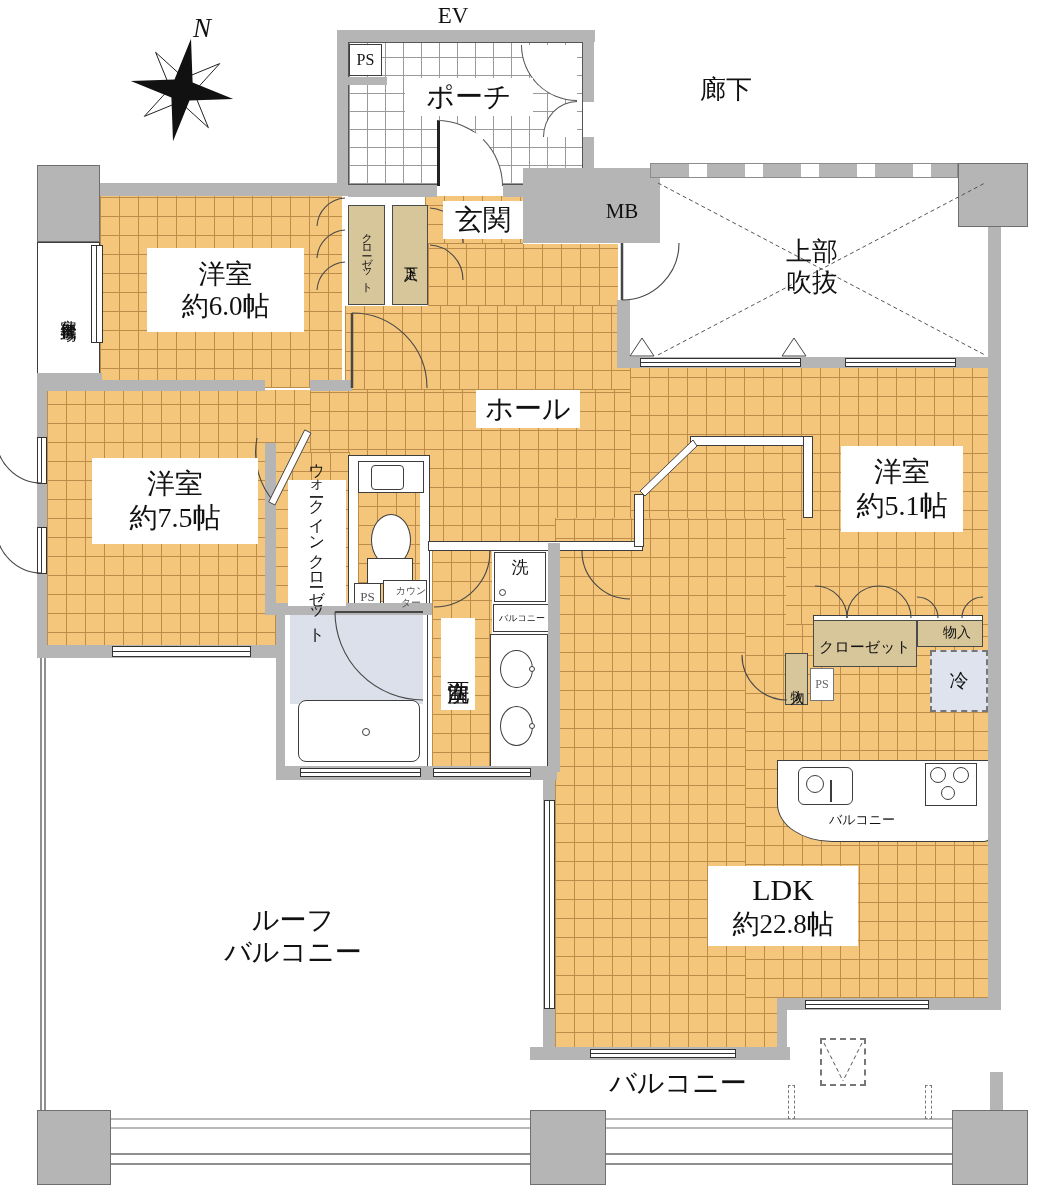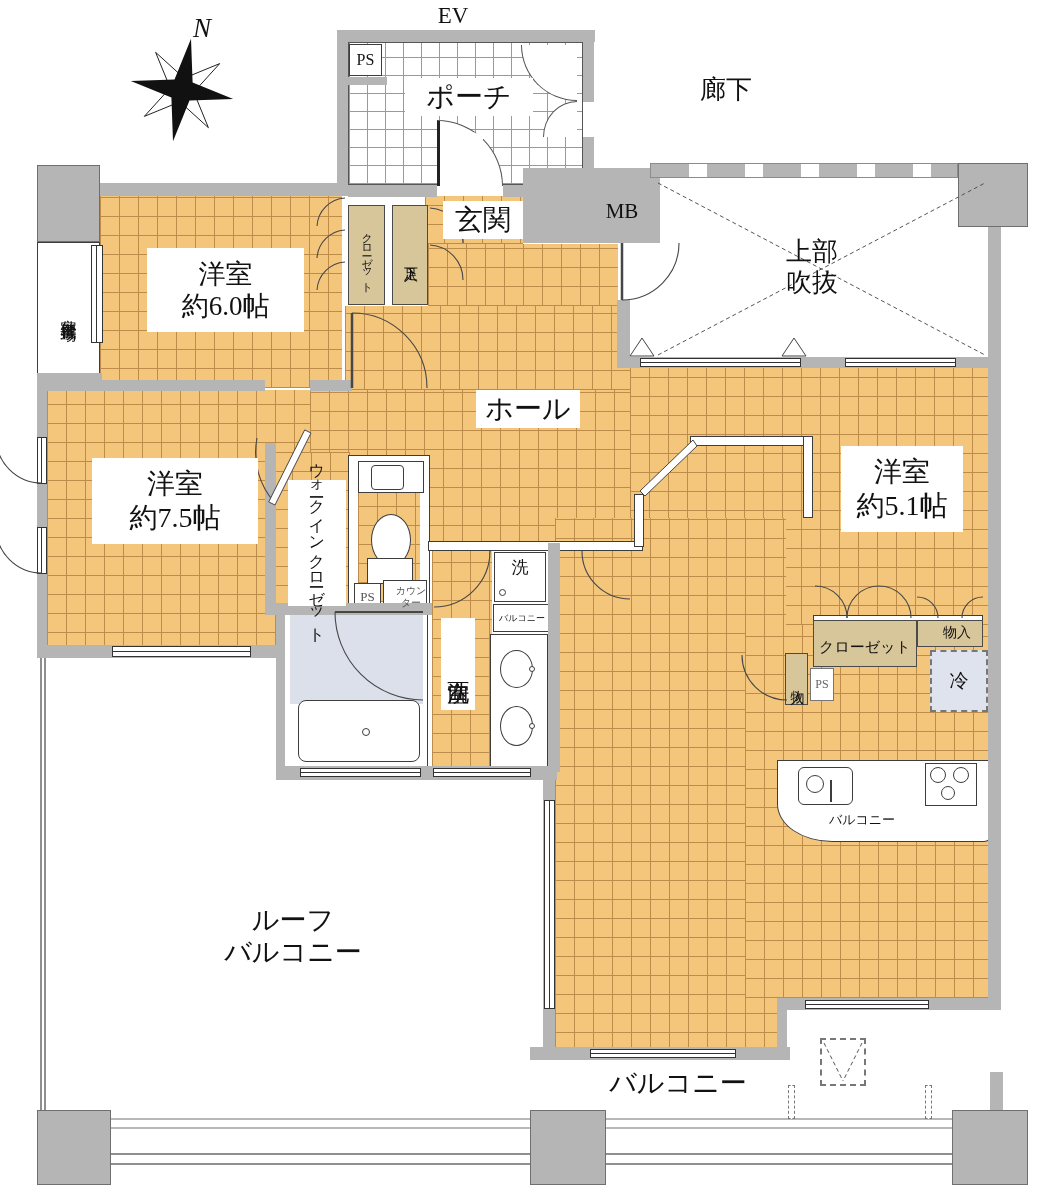--- a/index.html
+++ b/index.html
@@ -240,15 +240,16 @@
   <div class="lbl" style="left:500px;top:556px;width:40px;height:24px;font-size:17px;"><span>洗</span></div>
   <div class="lbl" style="left:493px;top:608px;width:58px;height:20px;font-size:9px;"><span>バルコニー</span></div>
   <div class="lbl lblbox vtext" style="left:441px;top:618px;width:34px;height:92px;font-size:22px;"><span>洗面室</span></div>
   <div class="lbl lblbox" style="left:841px;top:446px;width:122px;height:86px;font-size:28px;flex-direction:column;"><span>洋室</span><span>約5.1帖</span></div>
   <div class="lbl" style="left:815px;top:630px;width:100px;height:34px;font-size:15px;"><span>クローゼット</span></div>
   <div class="lbl" style="left:919px;top:621px;width:76px;height:25px;font-size:14px;"><span>物入</span></div>
   <div class="lbl vtext" style="left:786px;top:655px;width:21px;height:48px;font-size:14px;"><span>物入</span></div>
   <div class="lbl" style="left:810px;top:668px;width:24px;height:33px;font-size:12px;color:#666;"><span>PS</span></div>
   <div class="lbl" style="left:930px;top:650px;width:58px;height:62px;font-size:19px;"><span>冷</span></div>
   <div class="lbl" style="left:820px;top:810px;width:84px;height:20px;font-size:13px;"><span>バルコニー</span></div>
+  <div class="lbl lblbox" style="left:708px;top:866px;width:150px;height:80px;font-size:27px;flex-direction:column;"><span style="font-size:30px;">LDK</span><span>約22.8帖</span></div>
   <div class="lbl" style="left:218px;top:896px;width:150px;height:80px;font-size:27px;flex-direction:column;"><span>ルーフ</span><span>バルコニー</span></div>
   <div class="lbl" style="left:606px;top:1064px;width:144px;height:38px;font-size:27px;"><span>バルコニー</span></div>
 </div>
 
 </body></html>

